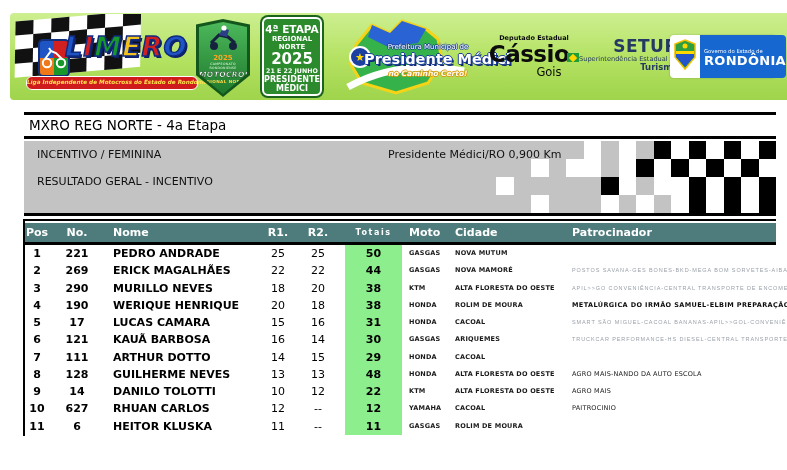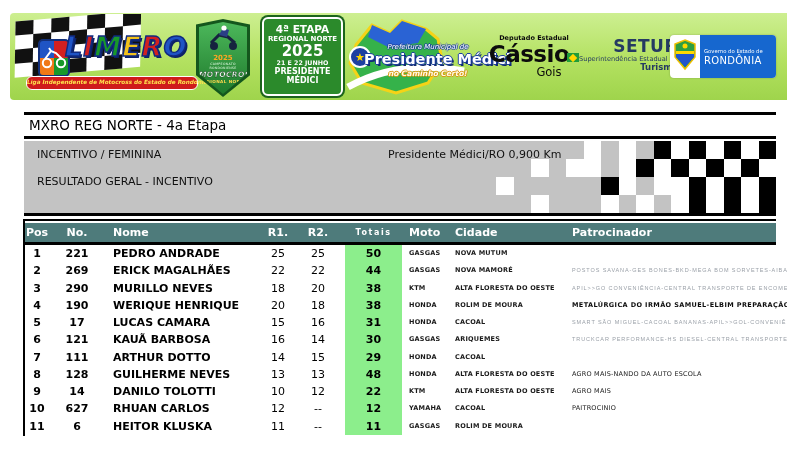--- a/index.html
+++ b/index.html
@@ -31,33 +31,33 @@
      clip-path:polygon(50% 0%,100% 7%,100% 72%,50% 100%,0% 72%,0% 7%);
      background:linear-gradient(180deg,#4cb85b,#1f7a2c);text-align:center;color:#fff;}
   .sh-rider{margin-top:3px;}
   .sh-year{color:#ffa722;font-size:7px;font-weight:bold;line-height:7px;}
   .sh-camp{color:#e8ffe8;font-size:3.2px;line-height:4px;letter-spacing:.3px;}
   .sh-title{color:#fff;font-size:7.5px;font-weight:bold;font-style:italic;line-height:9px;
      -webkit-text-stroke:.4px #0d3c14;letter-spacing:.4px;}
   .sh-reg{color:#ffd84d;font-size:4.2px;font-weight:bold;line-height:6px;letter-spacing:.4px;}
 
   
-  .etapa{position:absolute;left:252px;top:4px;width:81px;height:79px;background:#2b8a2b;
+  .etapa{position:absolute;left:252px;top:4px;width:60px;height:79px;background:#2b8a2b;
      border:2px solid #fff;box-shadow:0 0 0 2px #1c641c;border-radius:6px;color:#fff;
      text-align:center;padding-top:5px;box-sizing:border-box;}
   .et-1{font-size:10.5px;font-weight:bold;line-height:11px;}
   .et-2{font-size:7px;font-weight:bold;line-height:8px;}
   .et-3{font-size:15px;font-weight:bold;line-height:16px;}
   .et-4{font-size:6.3px;font-weight:bold;line-height:8px;}
   .et-5,.et-6{font-size:8px;font-weight:bold;line-height:9px;}
 
   
   .prefeitura{position:absolute;left:328px;top:4px;width:155px;height:80px;}
   .pref-text{position:absolute;left:26px;top:26px;width:128px;text-align:center;color:#fff;}
-  .pf-1{font-size:7px;font-style:italic;line-height:8px;
+  .pf-1{font-size:7px;line-height:8px;
      text-shadow:-1px 0 #1d3fa0,1px 0 #1d3fa0,0 -1px #1d3fa0,0 1px #1d3fa0;}
   .pf-2{font-size:14.5px;font-weight:bold;line-height:16px;white-space:nowrap;
      text-shadow:-1px 0 #1d3fa0,1px 0 #1d3fa0,0 -1px #1d3fa0,0 1px #1d3fa0,2px 2px 0 #132c73;}
   .pf-3{font-size:7.5px;font-style:italic;font-weight:bold;line-height:9px;margin-top:2px;
      color:#fffbe8;text-shadow:-1px 0 #d99a12,1px 0 #d99a12,0 -1px #d99a12,0 1px #d99a12;}
 
   
   .cassio{position:absolute;left:478px;top:21px;width:92px;text-align:center;color:#0c0c0c;}
   .cs-1{font-size:6.5px;font-weight:bold;line-height:8px;}
   .cs-name{font-size:23px;font-weight:800;line-height:24px;letter-spacing:-.5px;white-space:nowrap;}
@@ -73,21 +73,21 @@
   .st-2{font-size:6.6px;line-height:8px;}
   .st-3{font-size:8.5px;font-weight:bold;line-height:9px;}
 
   
   .rondonia{position:absolute;left:660px;top:22px;width:106px;height:43px;background:#fff;
      border-radius:4px;display:flex;align-items:center;box-shadow:0 0 2px rgba(0,0,0,.25);}
   .ro-coat{flex:0 0 30px;text-align:center;}
   .ro-blue{flex:1;height:100%;background:#1667cf;border-radius:0 4px 4px 0;color:#fff;
      display:flex;flex-direction:column;justify-content:center;padding-left:4px;box-sizing:border-box;}
   .ro-1{font-size:5.3px;line-height:7px;}
-  .ro-2{font-size:10px;font-weight:normal;line-height:11px;letter-spacing:.3px;}
+  .ro-2{font-size:13px;font-weight:bold;line-height:11px;letter-spacing:.3px;}
 
   
   .rule{position:absolute;left:24px;width:752px;height:3px;background:#000;}
   .rule-1{top:112px;} .rule-2{top:136px;} .rule-3{top:213px;}
   .page-title{position:absolute;left:29px;top:115px;font-size:13.5px;color:#000;line-height:20px;}
   .infobox{position:absolute;left:24px;top:141px;width:752px;height:72px;background:#c3c3c3;}
   .info-cat{position:absolute;left:13px;top:7px;font-size:11px;color:#111;}
   .info-res{position:absolute;left:13px;top:34px;font-size:11px;color:#111;}
   .info-loc{position:absolute;left:364px;top:7px;font-size:11px;color:#111;}
   .checker{position:absolute;right:0;top:0;bottom:0;width:315px;display:grid;

